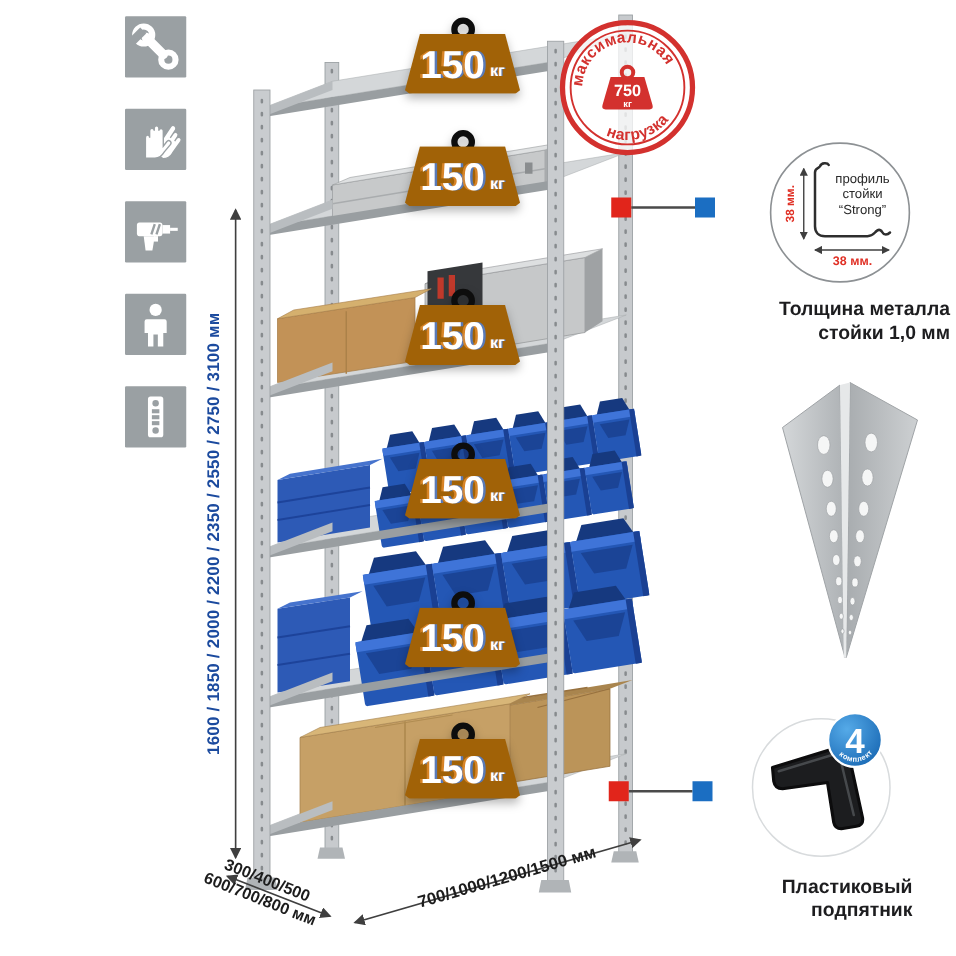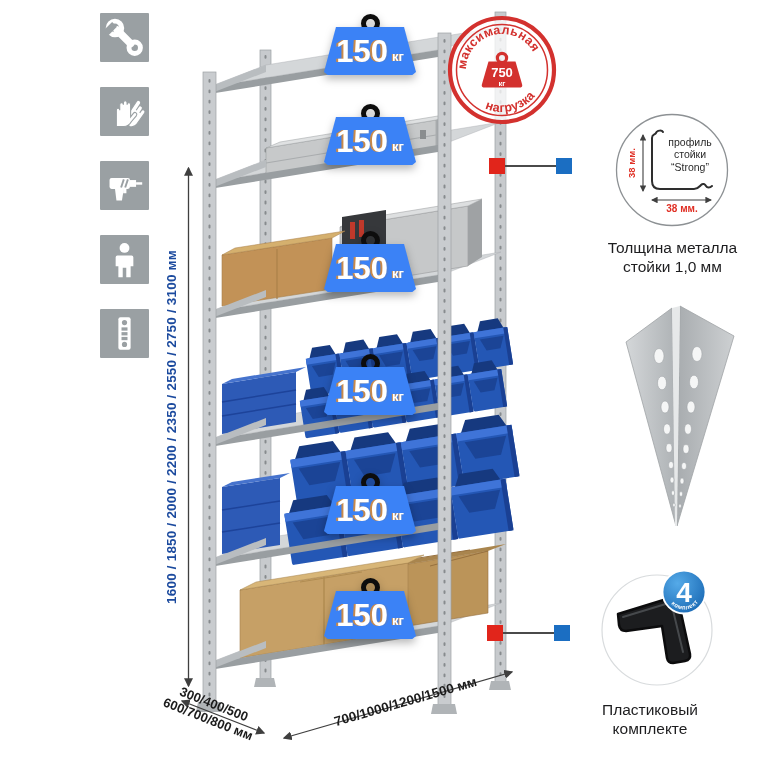--- a/index.html
+++ b/index.html
@@ -12,34 +12,34 @@
   #height-label{position:absolute;left:171px;top:427px;transform:translate(-50%,-50%) rotate(-90deg);
     white-space:nowrap;color:#1b4a9e;font-size:13.5px;font-weight:bold;letter-spacing:.2px;}
   
   #depth-label{position:absolute;left:146px;top:696px;width:130px;text-align:center;
     transform:rotate(21.5deg);transform-origin:center;color:#1c1c1c;font-size:13px;font-weight:bold;line-height:1.2;}
   #width-label{position:absolute;left:288px;top:694px;width:235px;text-align:center;
     transform:rotate(-16deg);color:#1c1c1c;font-size:13.5px;font-weight:bold;}
   
   .weight{position:absolute;width:92px;text-align:center;filter:drop-shadow(0 4px 4px rgba(0,0,0,.28));}
   .weight-ring{width:19px;height:19px;border:5.5px solid #0d0d0d;border-radius:50%;margin:0 auto;background:transparent;box-sizing:border-box;}
-  .weight-body{margin-top:-6px;height:48px;background:#3b82f6;
+  .weight-body{margin-top:-6px;height:48px;background:#a16207;
     clip-path:polygon(13% 0,87% 0,100% 94%,96% 100%,4% 100%,0 94%);
     display:flex;align-items:center;justify-content:center;}
   .w-num{color:#fff;font-size:31px;font-weight:bold;line-height:1;
     text-shadow:-2px 0 0 rgba(224,139,45,.85),2px 0 0 rgba(77,127,214,.85);}
   .w-unit{color:#fff;font-size:13px;font-weight:bold;margin-left:4px;transform:translateY(5px);
     text-shadow:-1px 0 0 rgba(224,139,45,.8),1px 0 0 rgba(77,127,214,.8);}
   
   .sq{position:absolute;width:16px;height:16px;}
   .sq-red{background:#e1251b;}
   .sq-blue{background:#1b6ec2;}
   .callout-line{position:absolute;height:2px;background:#4a4a4a;}
   
-  .caption{position:absolute;text-align:center;color:#1d1d1f;font-size:15.5px;font-weight:normal;line-height:1.25;}
+  .caption{position:absolute;text-align:right;color:#1d1d1f;font-size:15.5px;font-weight:bold;line-height:1.25;}
 </style>
 </head>
 <body>
 
 <div id="canvas">
 
   <svg class="abs" style="left:0;top:0" width="765" height="765" viewBox="0 0 765 765">
     <defs>
       <marker id="arw" viewBox="0 0 10 10" refX="8.5" refY="5" markerWidth="7" markerHeight="7" orient="auto-start-reverse">
         <path d="M0,0 L10,5 L0,10 z" fill="#3f3f3f"></path>
@@ -395,16 +395,16 @@
     <g>
       <circle cx="88" cy="26" r="21.5" fill="url(#bdg)" stroke="#fff" stroke-width="1.8"></circle>
       <text x="88" y="36" text-anchor="middle" fill="#fff" font-size="28" font-weight="bold">4</text>
       <text text-anchor="middle" fill="#fff" font-size="6" font-weight="bold" letter-spacing="0.4">
         <textPath href="#badgeArc" startOffset="50%">в комплекте</textPath>
       </text>
     </g>
   </svg>
   <div class="caption" style="left:570px;top:700px;width:160px">
     <div>Пластиковый</div>
-    <div>комплекте</div>
+    <div>подпятник</div>
   </div>
 
 </div>
 
 </body></html>

